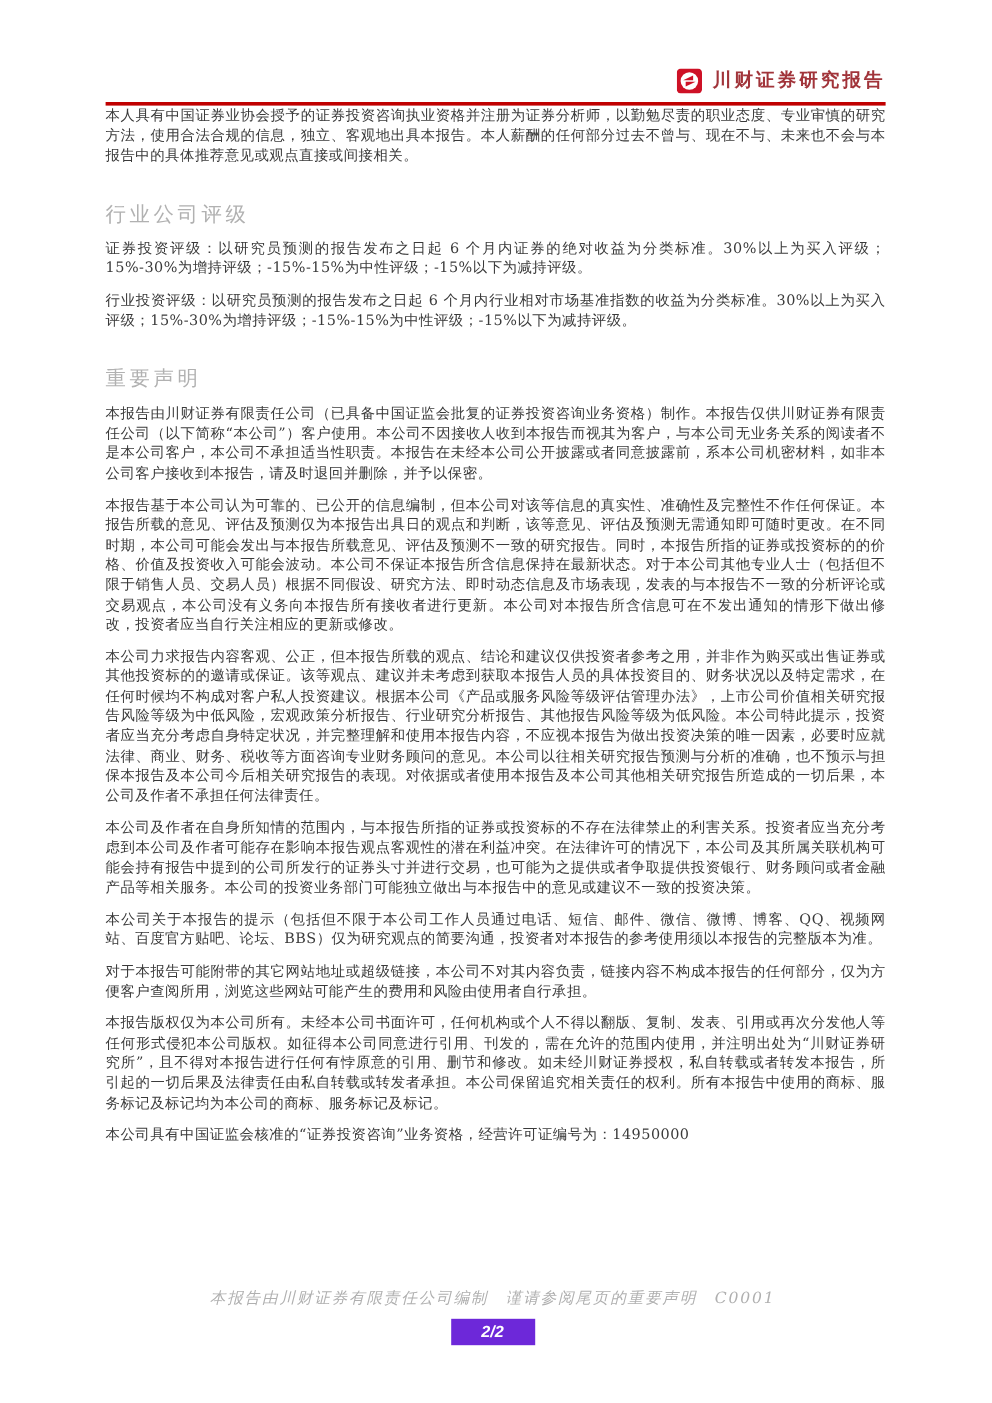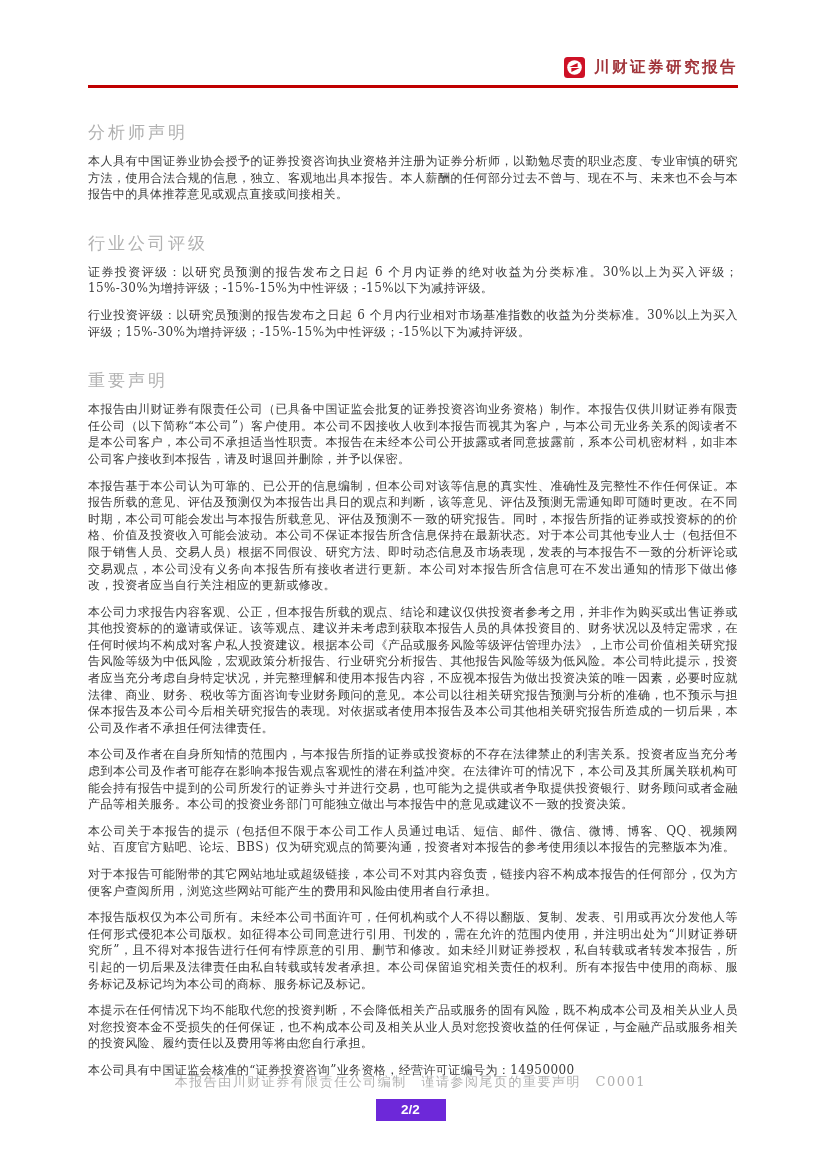--- a/index.html
+++ b/index.html
@@ -47,20 +47,21 @@
     letter-spacing:0.4px;
     text-align:justify;
     margin:0 0 10px 0;
   }
   
   .footer{
     position:absolute;
     left:0;right:6px;
     bottom:48px;
     text-align:center;
+    font-style:italic;
   }
   .footer-note{
     color:#b0b0b0;
     font-size:13px;
     letter-spacing:1.5px;
     word-spacing:9px;
   }
   .page-badge{
     display:inline-block;
     margin-top:8px;
@@ -89,36 +90,34 @@
           <path d="M5.3 9.9 L13.6 9.9 L13.6 5.9 Z" fill="#ce1126"></path>
           <path d="M15.7 11.1 L7.4 11.1 L7.4 15.1 Z" fill="#ce1126"></path>
         </svg>
       </span>
       <span class="brand-title">川财证券研究报告</span>
     </div>
   </div>
 
   <div class="content">
 
-    <h2 class="section-heading first">分析师声明</h2>
     <p>本人具有中国证券业协会授予的证券投资咨询执业资格并注册为证券分析师，以勤勉尽责的职业态度、专业审慎的研究方法，使用合法合规的信息，独立、客观地出具本报告。本人薪酬的任何部分过去不曾与、现在不与、未来也不会与本报告中的具体推荐意见或观点直接或间接相关。</p>
 
     <h2 class="section-heading">行业公司评级</h2>
     <p>证券投资评级：以研究员预测的报告发布之日起 6 个月内证券的绝对收益为分类标准。30%以上为买入评级；15%-30%为增持评级；-15%-15%为中性评级；-15%以下为减持评级。</p>
     <p>行业投资评级：以研究员预测的报告发布之日起 6 个月内行业相对市场基准指数的收益为分类标准。30%以上为买入评级；15%-30%为增持评级；-15%-15%为中性评级；-15%以下为减持评级。</p>
 
     <h2 class="section-heading">重要声明</h2>
     <p>本报告由川财证券有限责任公司（已具备中国证监会批复的证券投资咨询业务资格）制作。本报告仅供川财证券有限责任公司（以下简称“本公司”）客户使用。本公司不因接收人收到本报告而视其为客户，与本公司无业务关系的阅读者不是本公司客户，本公司不承担适当性职责。本报告在未经本公司公开披露或者同意披露前，系本公司机密材料，如非本公司客户接收到本报告，请及时退回并删除，并予以保密。</p>
     <p>本报告基于本公司认为可靠的、已公开的信息编制，但本公司对该等信息的真实性、准确性及完整性不作任何保证。本报告所载的意见、评估及预测仅为本报告出具日的观点和判断，该等意见、评估及预测无需通知即可随时更改。在不同时期，本公司可能会发出与本报告所载意见、评估及预测不一致的研究报告。同时，本报告所指的证券或投资标的的价格、价值及投资收入可能会波动。本公司不保证本报告所含信息保持在最新状态。对于本公司其他专业人士（包括但不限于销售人员、交易人员）根据不同假设、研究方法、即时动态信息及市场表现，发表的与本报告不一致的分析评论或交易观点，本公司没有义务向本报告所有接收者进行更新。本公司对本报告所含信息可在不发出通知的情形下做出修改，投资者应当自行关注相应的更新或修改。</p>
     <p>本公司力求报告内容客观、公正，但本报告所载的观点、结论和建议仅供投资者参考之用，并非作为购买或出售证券或其他投资标的的邀请或保证。该等观点、建议并未考虑到获取本报告人员的具体投资目的、财务状况以及特定需求，在任何时候均不构成对客户私人投资建议。根据本公司《产品或服务风险等级评估管理办法》，上市公司价值相关研究报告风险等级为中低风险，宏观政策分析报告、行业研究分析报告、其他报告风险等级为低风险。本公司特此提示，投资者应当充分考虑自身特定状况，并完整理解和使用本报告内容，不应视本报告为做出投资决策的唯一因素，必要时应就法律、商业、财务、税收等方面咨询专业财务顾问的意见。本公司以往相关研究报告预测与分析的准确，也不预示与担保本报告及本公司今后相关研究报告的表现。对依据或者使用本报告及本公司其他相关研究报告所造成的一切后果，本公司及作者不承担任何法律责任。</p>
     <p>本公司及作者在自身所知情的范围内，与本报告所指的证券或投资标的不存在法律禁止的利害关系。投资者应当充分考虑到本公司及作者可能存在影响本报告观点客观性的潜在利益冲突。在法律许可的情况下，本公司及其所属关联机构可能会持有报告中提到的公司所发行的证券头寸并进行交易，也可能为之提供或者争取提供投资银行、财务顾问或者金融产品等相关服务。本公司的投资业务部门可能独立做出与本报告中的意见或建议不一致的投资决策。</p>
     <p>本公司关于本报告的提示（包括但不限于本公司工作人员通过电话、短信、邮件、微信、微博、博客、QQ、视频网站、百度官方贴吧、论坛、BBS）仅为研究观点的简要沟通，投资者对本报告的参考使用须以本报告的完整版本为准。</p>
     <p>对于本报告可能附带的其它网站地址或超级链接，本公司不对其内容负责，链接内容不构成本报告的任何部分，仅为方便客户查阅所用，浏览这些网站可能产生的费用和风险由使用者自行承担。</p>
     <p>本报告版权仅为本公司所有。未经本公司书面许可，任何机构或个人不得以翻版、复制、发表、引用或再次分发他人等任何形式侵犯本公司版权。如征得本公司同意进行引用、刊发的，需在允许的范围内使用，并注明出处为“川财证券研究所”，且不得对本报告进行任何有悖原意的引用、删节和修改。如未经川财证券授权，私自转载或者转发本报告，所引起的一切后果及法律责任由私自转载或转发者承担。本公司保留追究相关责任的权利。所有本报告中使用的商标、服务标记及标记均为本公司的商标、服务标记及标记。</p>
-    <p>本提示在任何情况下均不能取代您的投资判断，不会降低相关产品或服务的固有风险，既不构成本公司及相关从业人员对您投资本金不受损失的任何保证，也不构成本公司及相关从业人员对您投资收益的任何保证，与金融产品或服务相关的投资风险、履约责任以及费用等将由您自行承担。</p>
     <p>本公司具有中国证监会核准的“证券投资咨询”业务资格，经营许可证编号为：14950000</p>
 
   </div>
 
   <div class="footer">
     <div class="footer-note">本报告由川财证券有限责任公司编制 谨请参阅尾页的重要声明 C0001</div>
     <div class="page-badge">2/2</div>
   </div>
 
 </div>

